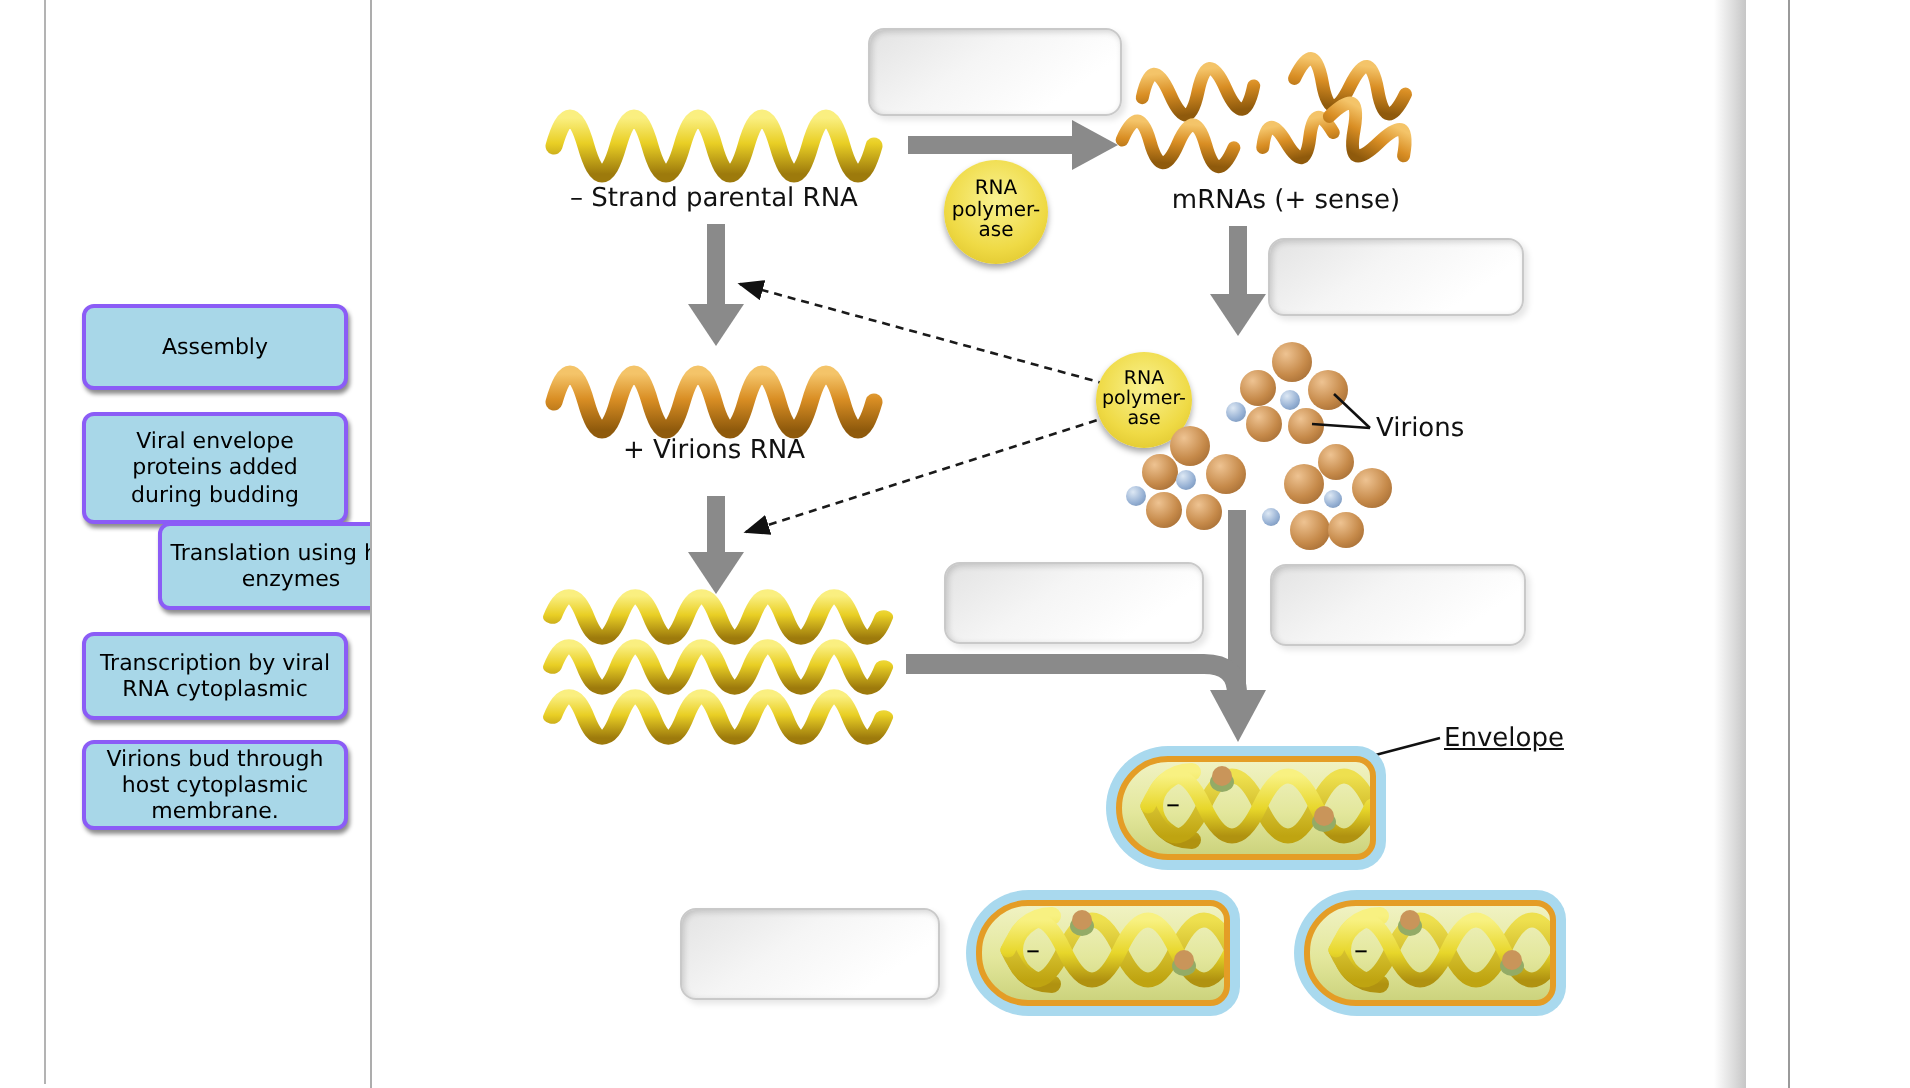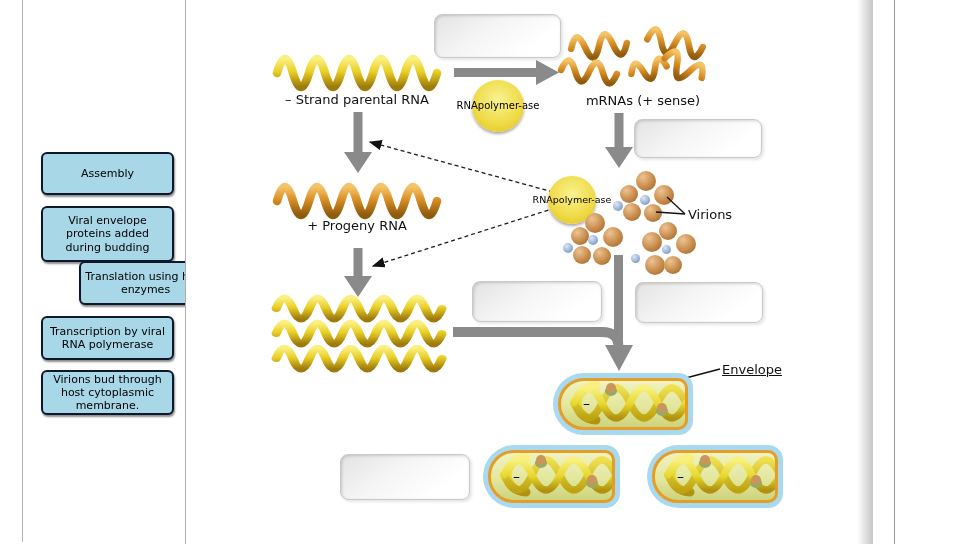--- a/index.html
+++ b/index.html
@@ -7,34 +7,34 @@
   .stage { position:relative; width:955px; height:544px; background:#fff; overflow:hidden; }
 
   .left-rule { position:absolute; left:22px; top:0; width:1px; height:542px; background:#b3b3b3; }
 
   .main-panel { position:absolute; left:185px; top:0; width:710px; height:544px;
     background:#fff; border-left:1px solid #adadad; border-right:1px solid #9a9a9a; }
   .edge-shadow { position:absolute; left:671px; top:0; width:16px; height:544px;
     background:linear-gradient(to right, rgba(255,255,255,0), #c6c6c6); }
 
   .answer-box { position:absolute; left:41px; width:133px; background:#a8d7e8;
-    border:2px solid #0f172a; border-radius:6px; box-shadow:1px 2px 2px rgba(0,0,0,.45);
+    border:2px solid #8b5cf6; border-radius:6px; box-shadow:1px 2px 2px rgba(0,0,0,.45);
     display:flex; align-items:center; justify-content:center; text-align:center;
     font-size:11px; line-height:1.2; color:#000; padding:2px 4px; cursor:pointer; }
 
   .slot { position:absolute; border-radius:8px; border:1px solid #c9c9c9;
     background:linear-gradient(145deg, #e3e3e3 0%, #f5f5f5 40%, #ffffff 78%);
     box-shadow:inset 1px 1px 3px rgba(0,0,0,.16), 2px 2px 3px rgba(0,0,0,.10); }
 
   .dlabel { position:absolute; font-size:13px; color:#111; text-align:center; white-space:nowrap; }
 
   .enzyme { position:absolute; border-radius:50%;
     background:radial-gradient(circle at 50% 38%, #f9f291 0%, #efda45 60%, #d9bd22 100%);
     box-shadow:0 2px 3px rgba(0,0,0,.35);
-    display:flex; flex-direction:row; align-items:center; justify-content:center;
+    display:flex; flex-direction:column; align-items:center; justify-content:center;
     text-align:center; color:#000; }
   .enzyme span { display:block; }
 
   .pb { position:absolute; border-radius:50%;
     background:radial-gradient(circle at 35% 30%, #eec392 0%, #c68a4a 55%, #96602a 100%); }
   .ps { position:absolute; border-radius:50%;
     background:radial-gradient(circle at 35% 30%, #dde8f4 0%, #93aed2 60%, #6d89ad 100%); }
 
   .virus { position:absolute; background:#a9d9ee; border-radius:32px 15px 15px 32px; padding:5px; }
   .virus-inner { position:relative; width:100%; height:100%; border:3px solid #e49d26;
@@ -75,21 +75,21 @@
         <path d="M0,0 L10,4 L0,8 z" fill="#111"></path>
       </marker>
     </defs>
   </svg>
 
   <div class="left-rule"></div>
 
   <div class="answer-box" style="top:152px;height:43px;">Assembly</div>
   <div class="answer-box" style="top:206px;height:56px;">Viral envelope proteins added during budding</div>
   <div class="answer-box" style="top:261px;height:44px;margin-left:38px;">Translation using host enzymes</div>
-  <div class="answer-box" style="top:316px;height:44px;">Transcription by viral RNA polymerase</div>
+  <div class="answer-box" style="top:316px;height:44px;">Transcription by viral RNA cytoplasmic</div>
   <div class="answer-box" style="top:370px;height:45px;">Virions bud through host cytoplasmic membrane.</div>
 
   <div class="main-panel">
     <div class="edge-shadow"></div>
   </div>
 
   <svg class="abs" style="left:272px;top:55px" width="168" height="36" viewBox="0 0 168 36">
     <path d="M5,18 q8,-28 16,0 q8,28 16,0 q8,-28 16,0 q8,28 16,0 q8,-28 16,0 q8,28 16,0 q8,-28 16,0 q8,28 16,0 q8,-28 16,0 q8,28 16,0" fill="none" stroke="url(#gy)" stroke-width="8.5" stroke-linecap="round"></path>
   </svg>
 
@@ -145,21 +145,21 @@
 
   <div class="enzyme" style="left:548px;top:176px;width:48px;height:48px;font-size:9.5px;line-height:10px;">
     <span>RNA</span>
     <span>polymer-</span>
     <span>ase</span>
   </div>
 
   <svg class="abs" style="left:272px;top:183px" width="168" height="36" viewBox="0 0 168 36">
     <path d="M5,18 q8,-28 16,0 q8,28 16,0 q8,-28 16,0 q8,28 16,0 q8,-28 16,0 q8,28 16,0 q8,-28 16,0 q8,28 16,0 q8,-28 16,0 q8,28 16,0" fill="none" stroke="url(#go)" stroke-width="8.5" stroke-linecap="round"></path>
   </svg>
-  <div class="dlabel" style="left:272px;top:218px;width:170px;">+ Progeny RNA</div>
+  <div class="dlabel" style="left:272px;top:218px;width:170px;">+ Virions RNA</div>
 
   <svg class="abs" style="left:343px;top:248px" width="30" height="50">
     <rect x="10.5" y="0" width="9" height="30" fill="#8a8a8a"></rect>
     <polygon points="1,28 29,28 15,49" fill="#8a8a8a"></polygon>
   </svg>
 
   <svg class="abs" style="left:450px;top:255px" width="195" height="120">
     <rect x="164" y="0" width="9" height="92" fill="#8a8a8a"></rect>
     <path d="M3,77 H152 Q168.5,77 168.5,92" fill="none" stroke="#8a8a8a" stroke-width="10"></path>
     <polygon points="155,90 183,90 169,116" fill="#8a8a8a"></polygon>

